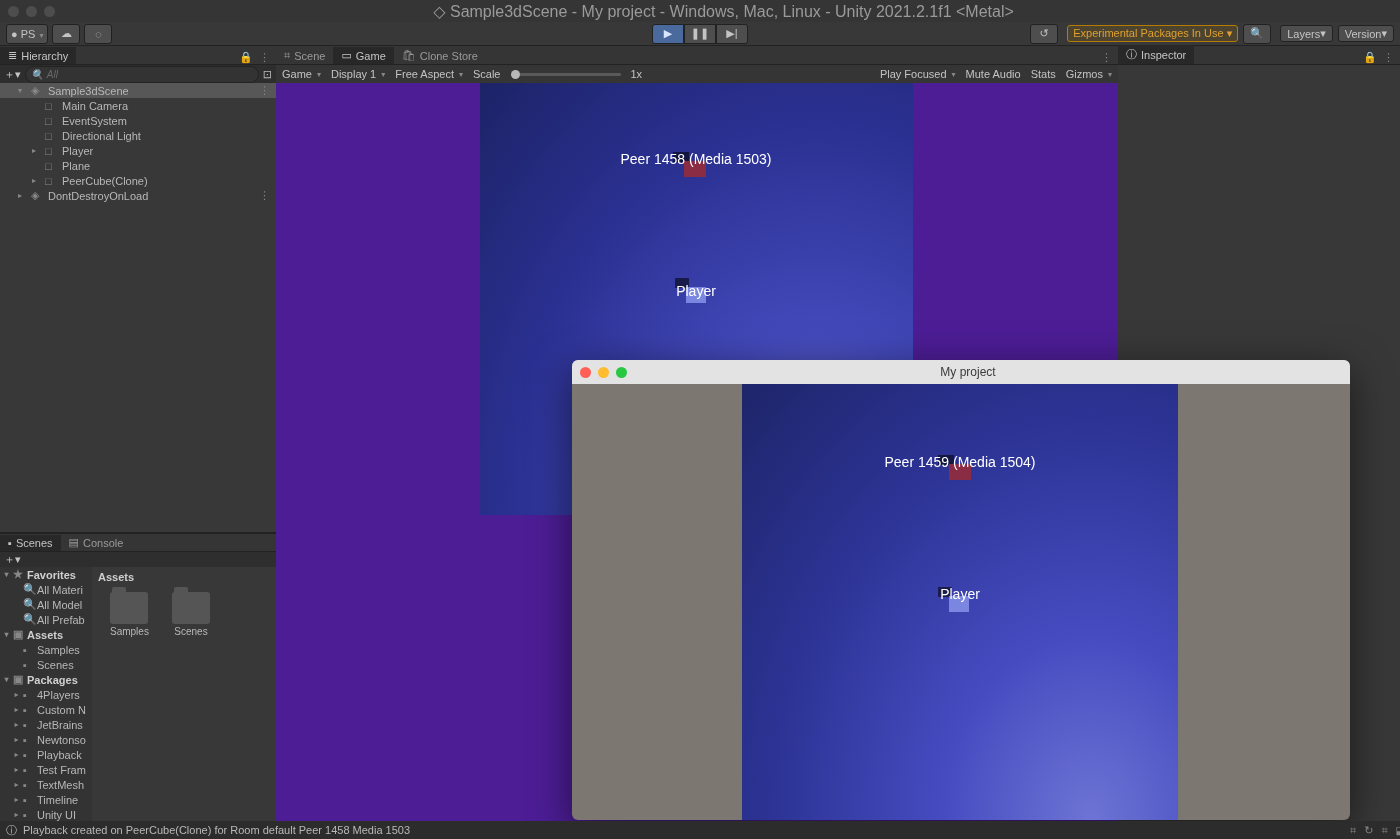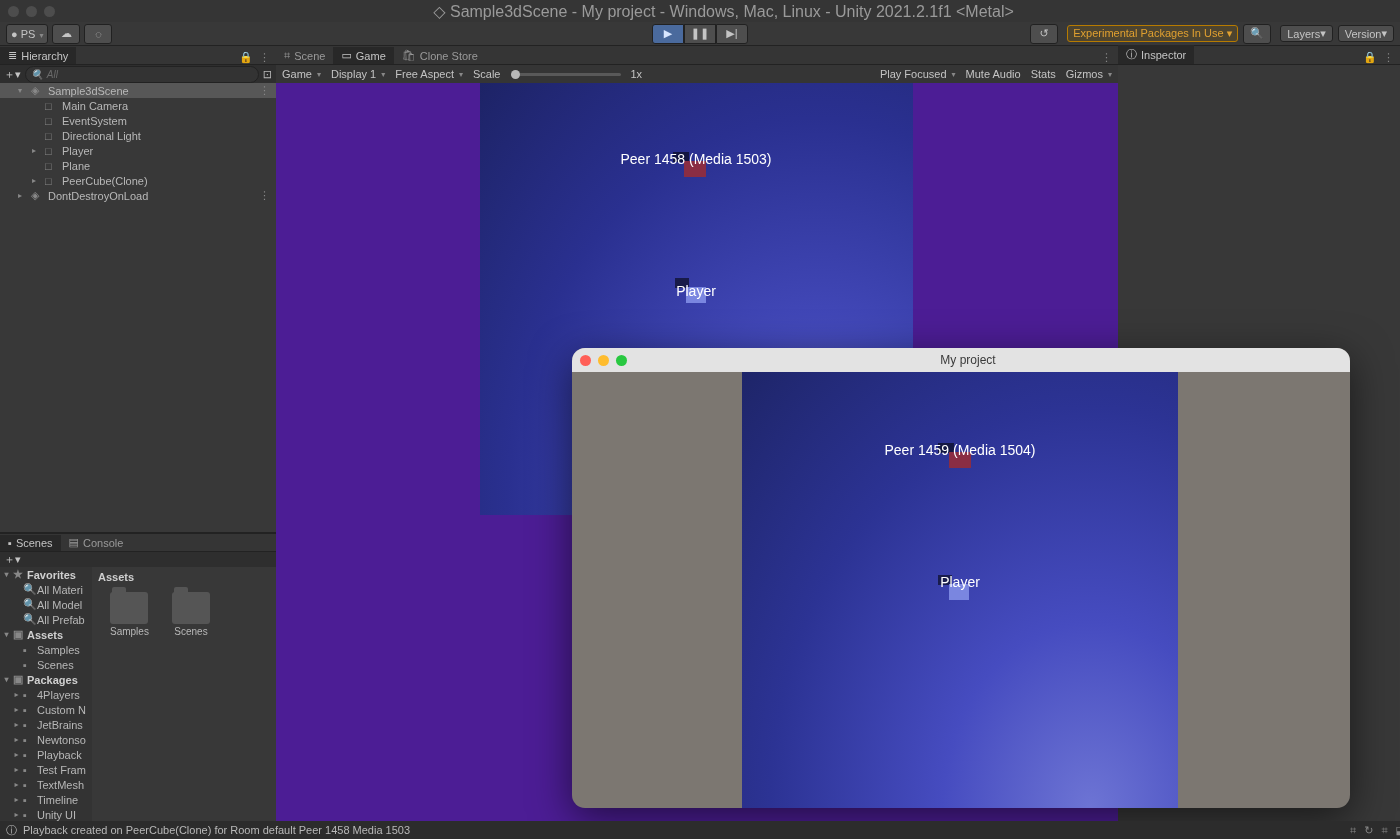--- a/index.html
+++ b/index.html
@@ -68,21 +68,21 @@
 .projgrid{flex:1;background:#383838;position:relative}
 .crumb{position:absolute;left:6px;top:4px;color:#cfcfcf;font-size:11px;font-weight:600}
 .folder{position:absolute;top:25px;display:flex;flex-direction:column;align-items:center;gap:2px;color:#b8b8b8;font-size:10px}
 .foldericon{width:38px;height:32px;background:#555;border-radius:3px;position:relative}
 .foldericon::before{content:"";position:absolute;top:-5px;left:2px;width:14px;height:6px;background:#555;border-radius:2px 2px 0 0}
 
 
 .inspbody{flex:1;background:#383838}
 
 
-.overlay{position:absolute;left:572px;top:348px;width:778px;height:460px;background:#7c7771;border-radius:13px;box-shadow:0 10px 40px rgba(0,0,0,.55);overflow:hidden}
+.overlay{position:absolute;left:572px;top:360px;width:778px;height:460px;background:#7c7771;border-radius:6px;box-shadow:0 10px 40px rgba(0,0,0,.55);overflow:hidden}
 .ov-title{height:24px;background:#e3e3e3;display:flex;align-items:center;padding:0 8px}
 .ov-title .dot{width:11px;height:11px;border-radius:50%;margin-right:7px}
 .ov-title .t{flex:1;text-align:center;color:#3a3a3a;font-size:12px;font-weight:500;margin-right:40px}
 .ov-stage{position:absolute;top:24px;left:170px;width:436px;height:436px;background:radial-gradient(ellipse at 80% 100%,#6d74d4 0%,#464cc0 30%,#2c3394 65%,#1e2569 100%)}
 
 
 .status{position:absolute;left:0;bottom:0;height:18px;width:100%;background:#2c2c2c;display:flex;align-items:center;padding:0 6px;gap:6px;color:#b8b8b8;font-size:11px}
 .status .ricons{margin-left:auto;display:flex;gap:8px;color:#888}
 
 .mini-scroll{position:absolute;right:4px;bottom:6px;left:4px;height:5px;background:#2e2e2e;border-radius:3px}

